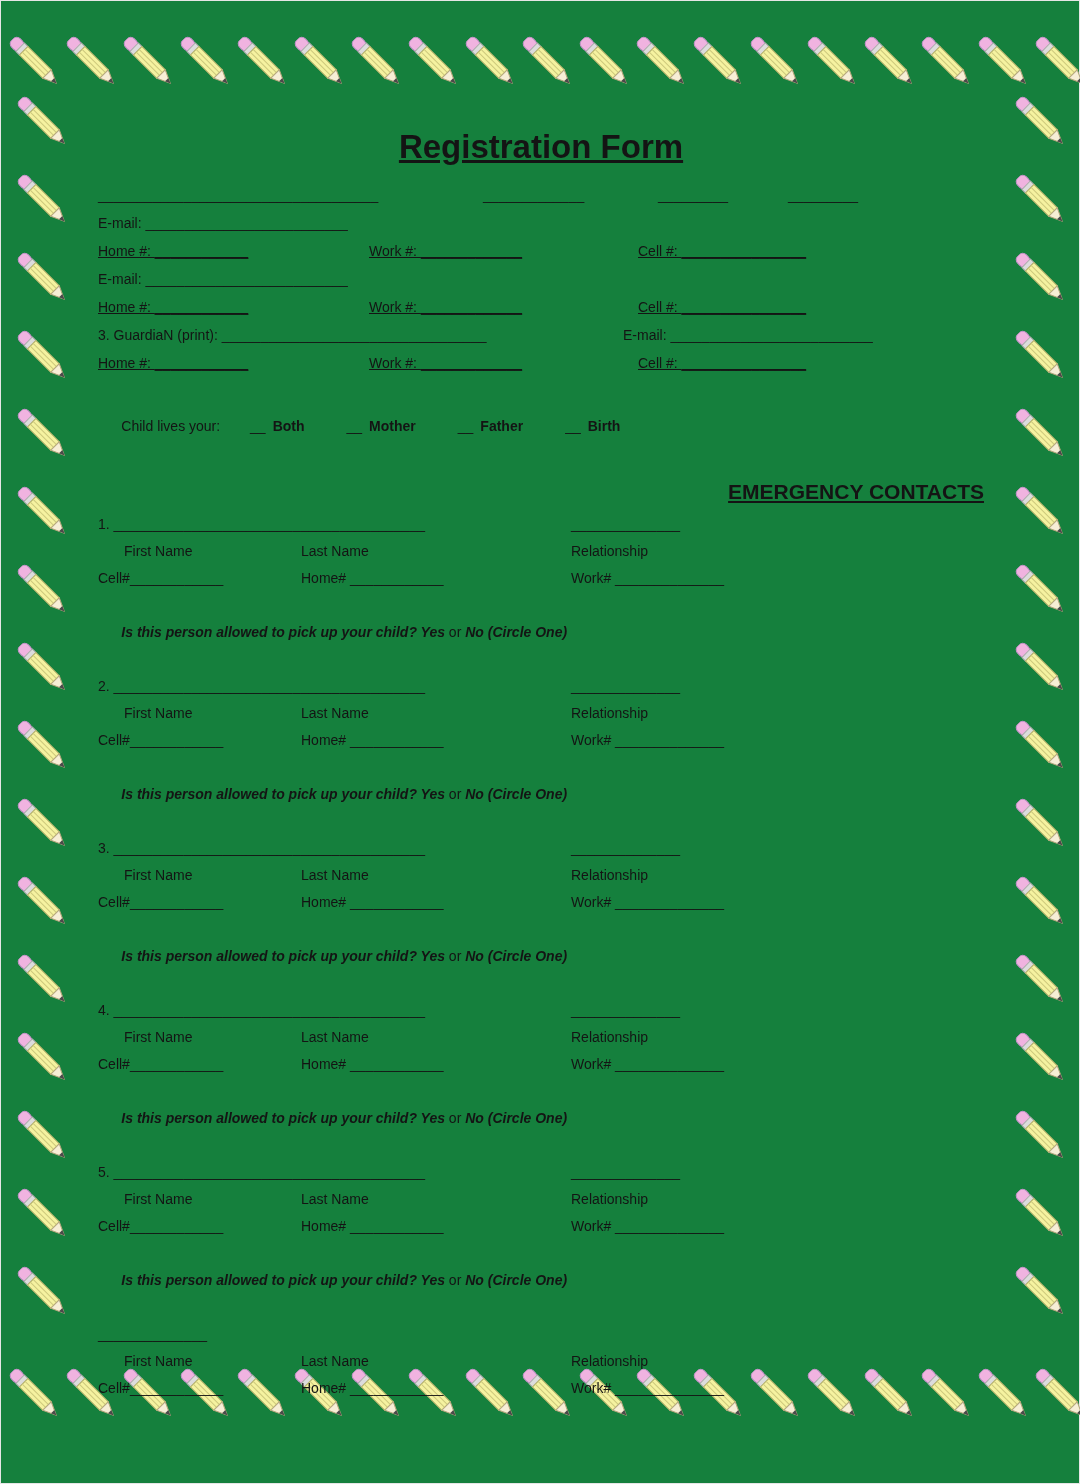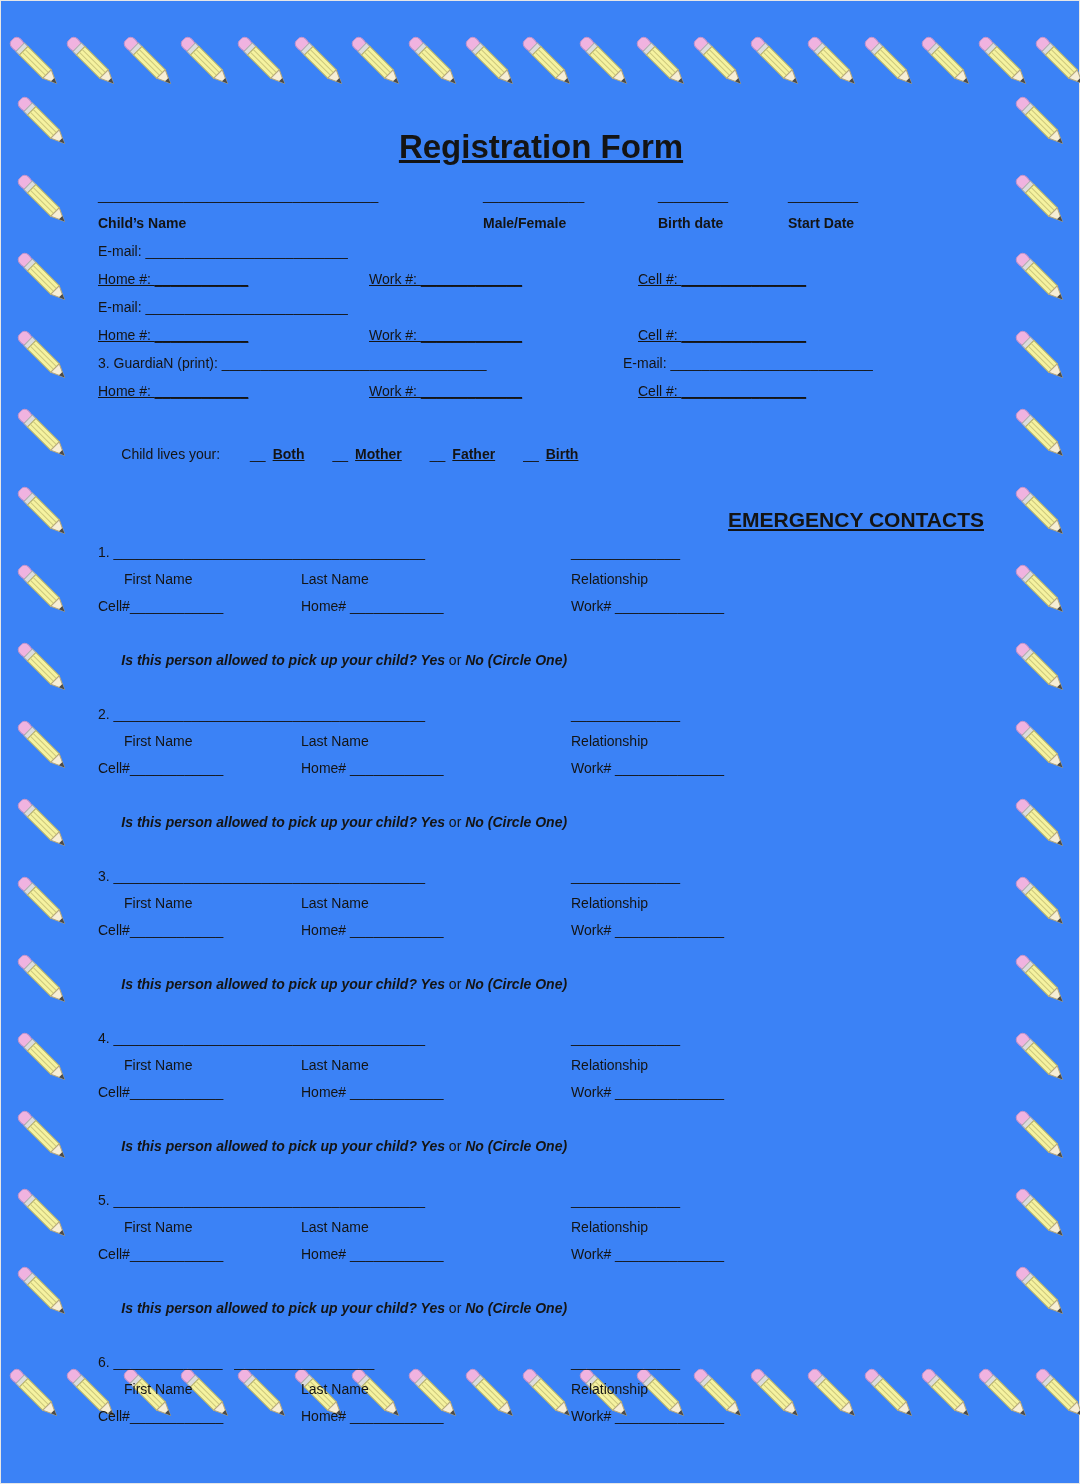--- a/index.html
+++ b/index.html
@@ -1,41 +1,41 @@
 <!DOCTYPE html>
 <html><head>
 <meta charset="utf-8">
 <style>
   * { margin:0; padding:0; box-sizing:border-box; }
   html,body { background:#fff; }
   body {
     width:1080px; height:1484px; position:relative; overflow:hidden;
     font-family:"Liberation Sans", sans-serif; color:#141414;
   }
-  .page { position:absolute; inset:0; background:#3b82f6; border:1px solid #e6e6e6; }
+  .page { position:absolute; inset:0; background:#15803d; border:1px solid #e6e6e6; }
   #pencil-border { position:absolute; inset:0; pointer-events:none; }
   .pencil { position:absolute; width:64px; height:18px; transform:rotate(45deg); }
 
   .content { position:absolute; left:97px; top:124px; width:886px; }
   .line { font-size:14px; line-height:28px; white-space:pre-wrap; }
   .bold { font-weight:bold; }
   .title {
     text-align:center; font-size:33px; font-weight:bold;
     text-decoration:underline; line-height:44px; margin-bottom:12px;
   }
   .grid-header  { display:grid; grid-template-columns:385px 175px 130px auto; }
   .grid-parent1 { display:grid; grid-template-columns:525px auto; }
   .grid-parent2 { display:grid; grid-template-columns:271px 269px auto;text-decoration:underline; }
   .grid-ca { display:grid; grid-template-columns:473px auto; }
   .grid-cb { display:grid; grid-template-columns:203px 270px auto; }
   .indent { padding-left:26px; }
   .lives { margin:7px 0 7px; }
   .lives .opt-a { margin-left:26px; }
-  .lives .opt   { margin-left:28px; }
-  .lives .opt-label { font-weight:bold; margin-left:7px;text-decoration:underline; }
+  .lives .opt   { margin-left:42px; }
+  .lives .opt-label { font-weight:bold; margin-left:7px; }
   .em-heading {
     text-align:right; font-weight:bold; text-decoration:underline;
     font-size:21px; line-height:34px; margin-bottom:2px;
   }
   .contact .line { line-height:27px; }
   .question { font-weight:bold; font-style:italic; }
   .question .or { font-weight:normal; font-style:normal; }
 </style>
 </head>
 <body>
@@ -273,26 +273,20 @@
 
     <div class="title">Registration Form</div>
 
     <div class="line grid-header">
       <span>____________________________________</span>
       <span>_____________</span>
       <span>_________</span>
       <span>_________</span>
     </div>
 
-    <div class="line grid-header bold">
-      <span>Child’s Name</span>
-      <span>Male/Female</span>
-      <span>Birth date</span>
-      <span>Start Date</span>
-    </div>
 
     <div id="parents-container">
   <div class="parent">
     <div class="line grid-parent1">
       <span><span>E-mail: </span><span>__________________________</span></span>
     </div>
     <div class="line grid-parent2">
       <span><span>Home #: </span><span>____________</span></span>
       <span><span>Work #: </span><span>_____________</span></span>
       <span><span>Cell #: </span><span>________________</span></span>
@@ -425,21 +419,20 @@
       <span><span>Home# </span><span>____________</span></span>
       <span><span>Work# </span><span>______________</span></span>
     </div>
     <div class="line question">
       <span>Is this person allowed to pick up your child? Yes</span><span class="or"> or </span><span>No (Circle One)</span>
     </div>
   </div>
 
   <div class="contact">
     <div class="line grid-ca">
-      <span><span>6. </span><span>______________   __________________</span></span>
       <span>______________</span>
     </div>
     <div class="line grid-cb">
       <span class="indent">First Name</span>
       <span>Last Name</span>
       <span>Relationship</span>
     </div>
     <div class="line grid-cb">
       <span><span>Cell#</span><span>____________</span></span>
       <span><span>Home# </span><span>____________</span></span>

